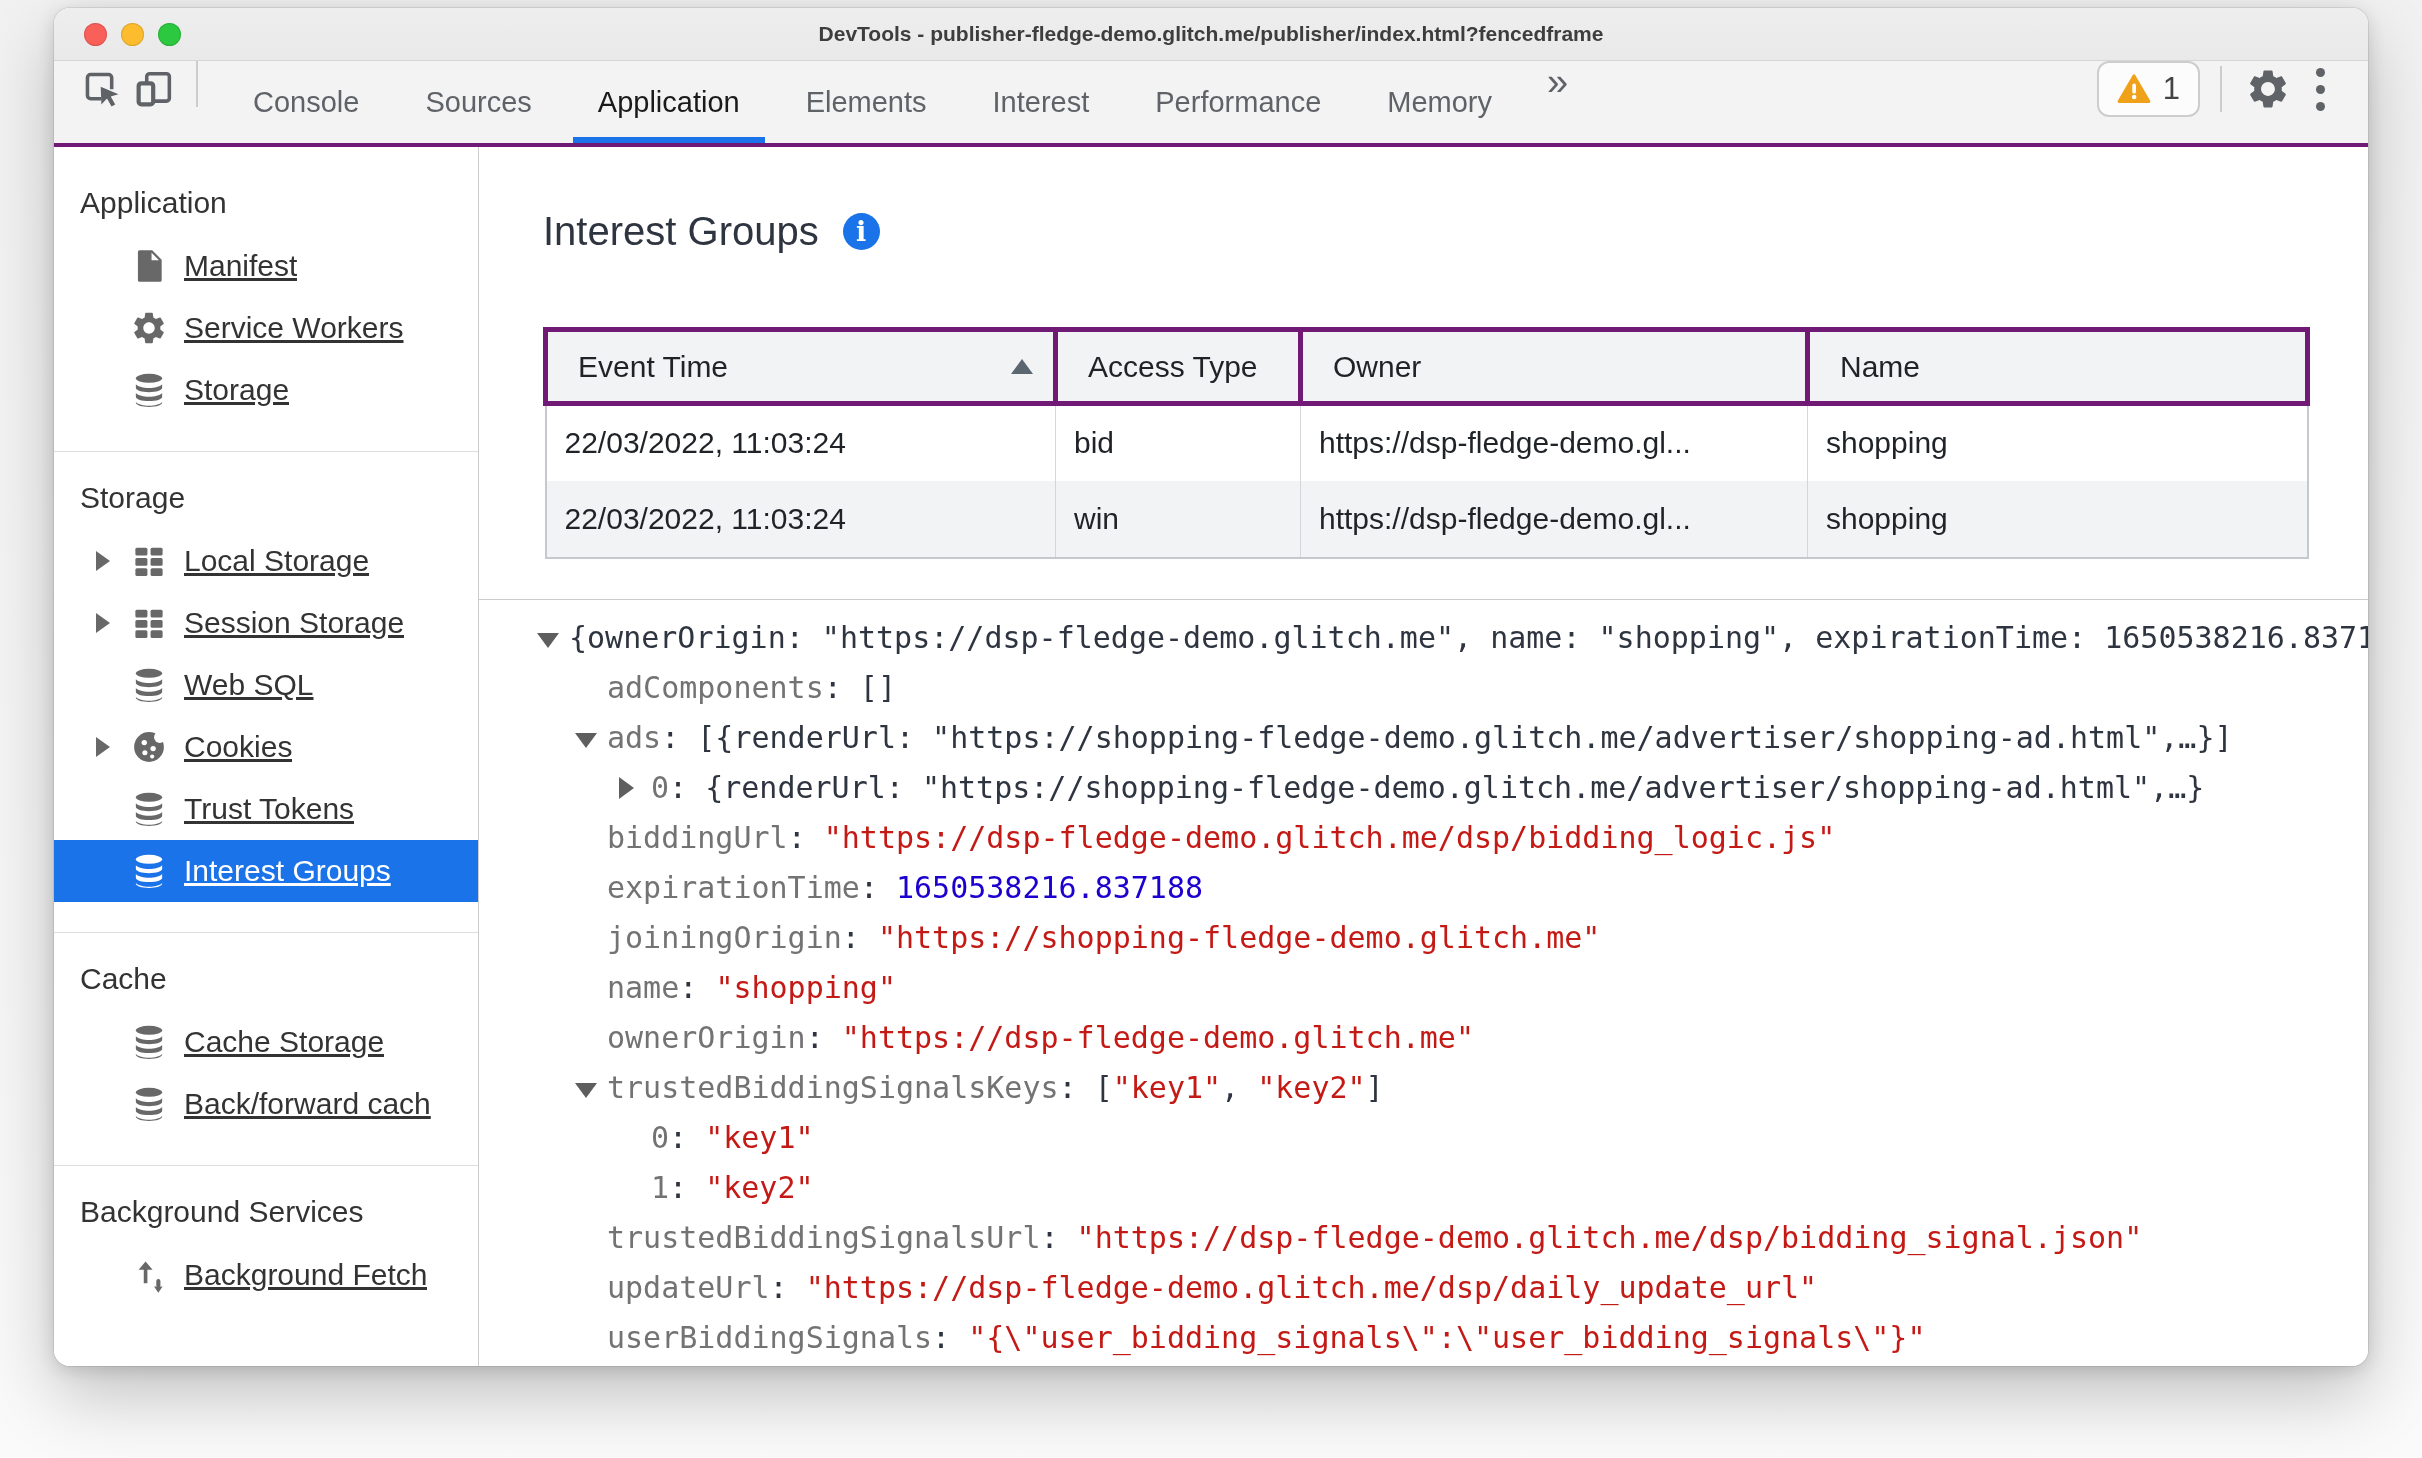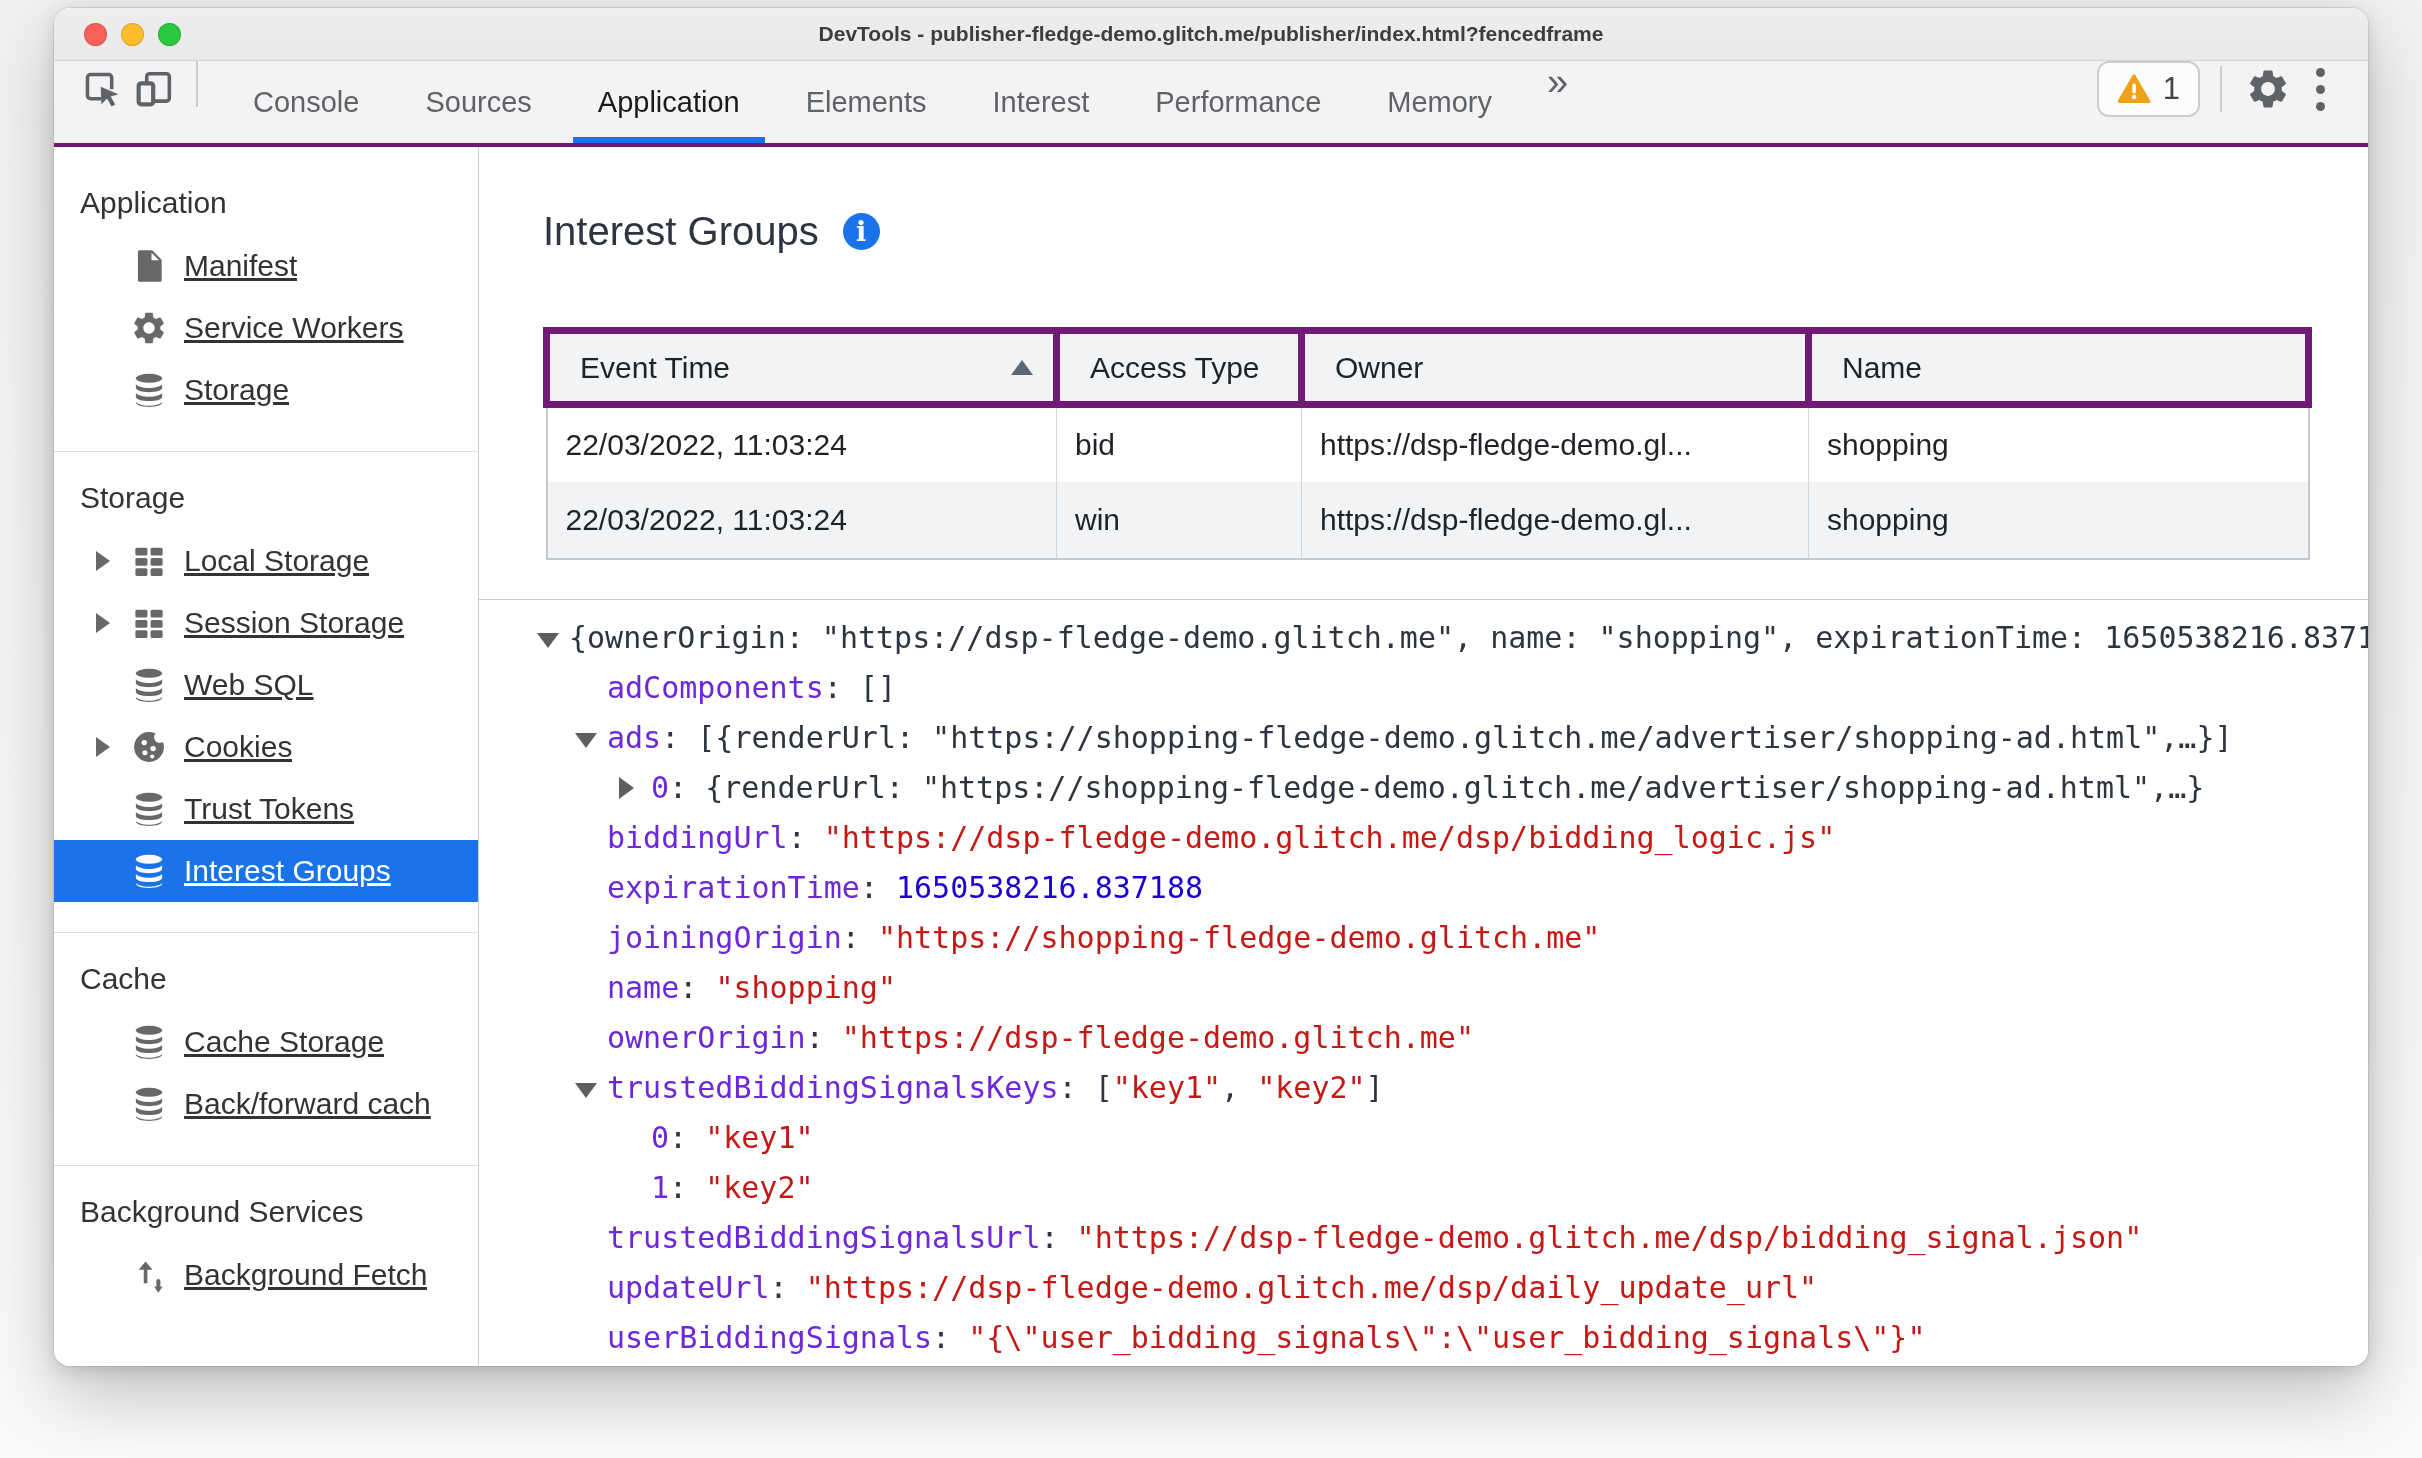--- a/index.html
+++ b/index.html
@@ -82,21 +82,21 @@
   .heading-row { position:absolute; left:64px; top:62px; display:flex; align-items:center; gap:24px; }
   .page-title { font-size:40px; font-weight:400; color:#2f3540; margin:0; }
   .info-icon {
     width:37px; height:37px; border-radius:50%; background:var(--accent,#1a73e8);
     color:#fff; font-size:27px; font-weight:700; display:flex; align-items:center; justify-content:center;
     font-family:"DejaVu Serif", serif;
   }
   .grid-table { position:absolute; left:64px; top:180px; border-collapse:collapse; table-layout:fixed; font-size:30px; color:#1f2328; background:#fff; border:2px solid #c5c9cd; }
   .grid-table th {
     background:#f1f3f4; font-weight:400; text-align:left; height:74px;
-    padding:0 30px; border:7px solid #701a75; position:relative; overflow:hidden; white-space:nowrap;
+    padding:0 30px; border:5px solid #701a75; position:relative; overflow:hidden; white-space:nowrap;
   }
   .grid-table td {
     height:77px; padding:0 18px; border-left:1px solid #d4d7da; border-right:1px solid #d4d7da;
     overflow:hidden; white-space:nowrap; text-overflow:clip;
   }
   .grid-table tr.odd td { background:#f1f3f4; }
   .sort-arrow {
     position:absolute; right:20px; top:50%; margin-top:-8px; width:0; height:0;
     border-left:11px solid transparent; border-right:11px solid transparent;
     border-bottom:15px solid #5c6670;
@@ -108,21 +108,21 @@
     font-family:"DejaVu Sans Mono", monospace; font-size:30px; overflow:hidden;
   }
   .tree-line { height:50px; line-height:50px; white-space:nowrap; position:relative; }
   .tree-line.i0 { padding-left:90px; }
   .tree-line.i1 { padding-left:128px; }
   .tree-line.i2 { padding-left:172px; }
   .t-twisty { position:absolute; top:50%; }
   .t-twisty.down { margin-top:-5px; width:0; height:0; border-left:11px solid transparent; border-right:11px solid transparent; border-top:15px solid #5e5e5e; }
   .t-twisty.right { margin-top:-11px; width:0; height:0; border-top:11px solid transparent; border-bottom:11px solid transparent; border-left:15px solid #5e5e5e; }
   .seg-plain { color:#2f3540; }
-  .seg-key { color:#6d28d9; }
+  .seg-key { color:#737373; }
   .seg-str { color:#c41a16; }
   .seg-num { color:#1c00cf; }
 </style>
 </head>
 <body>
 
 <div class="page">
   <div class="window">
 
     <div class="titlebar">

